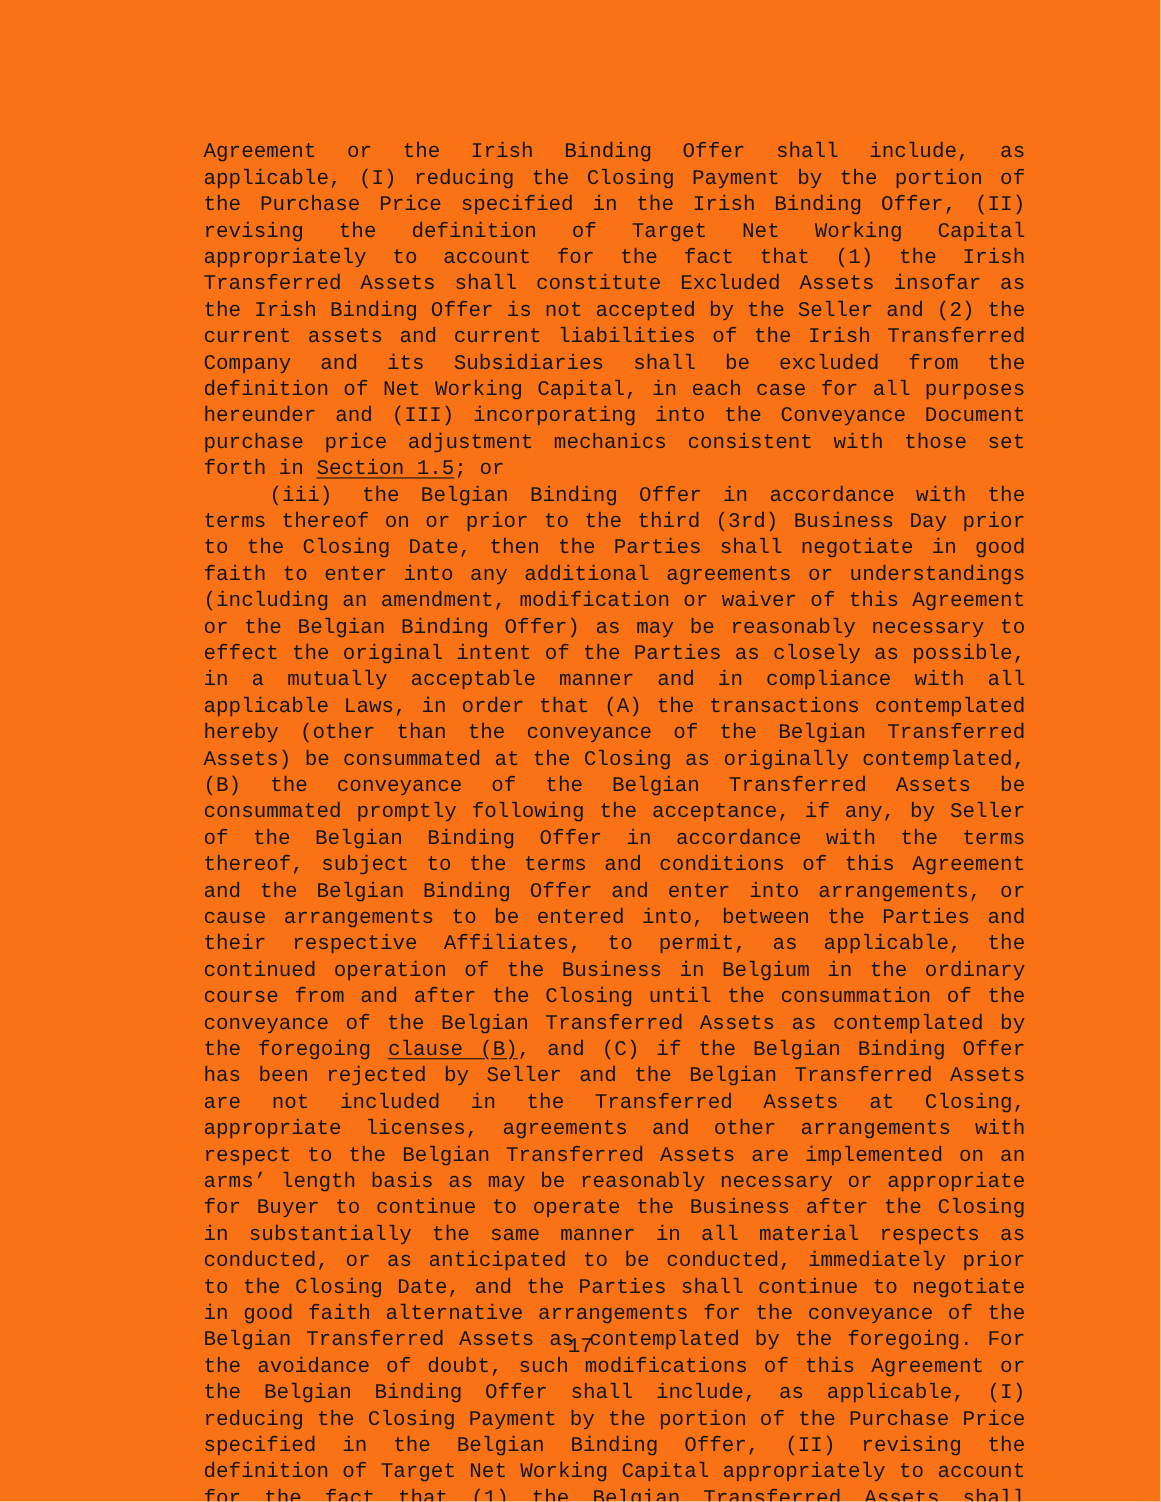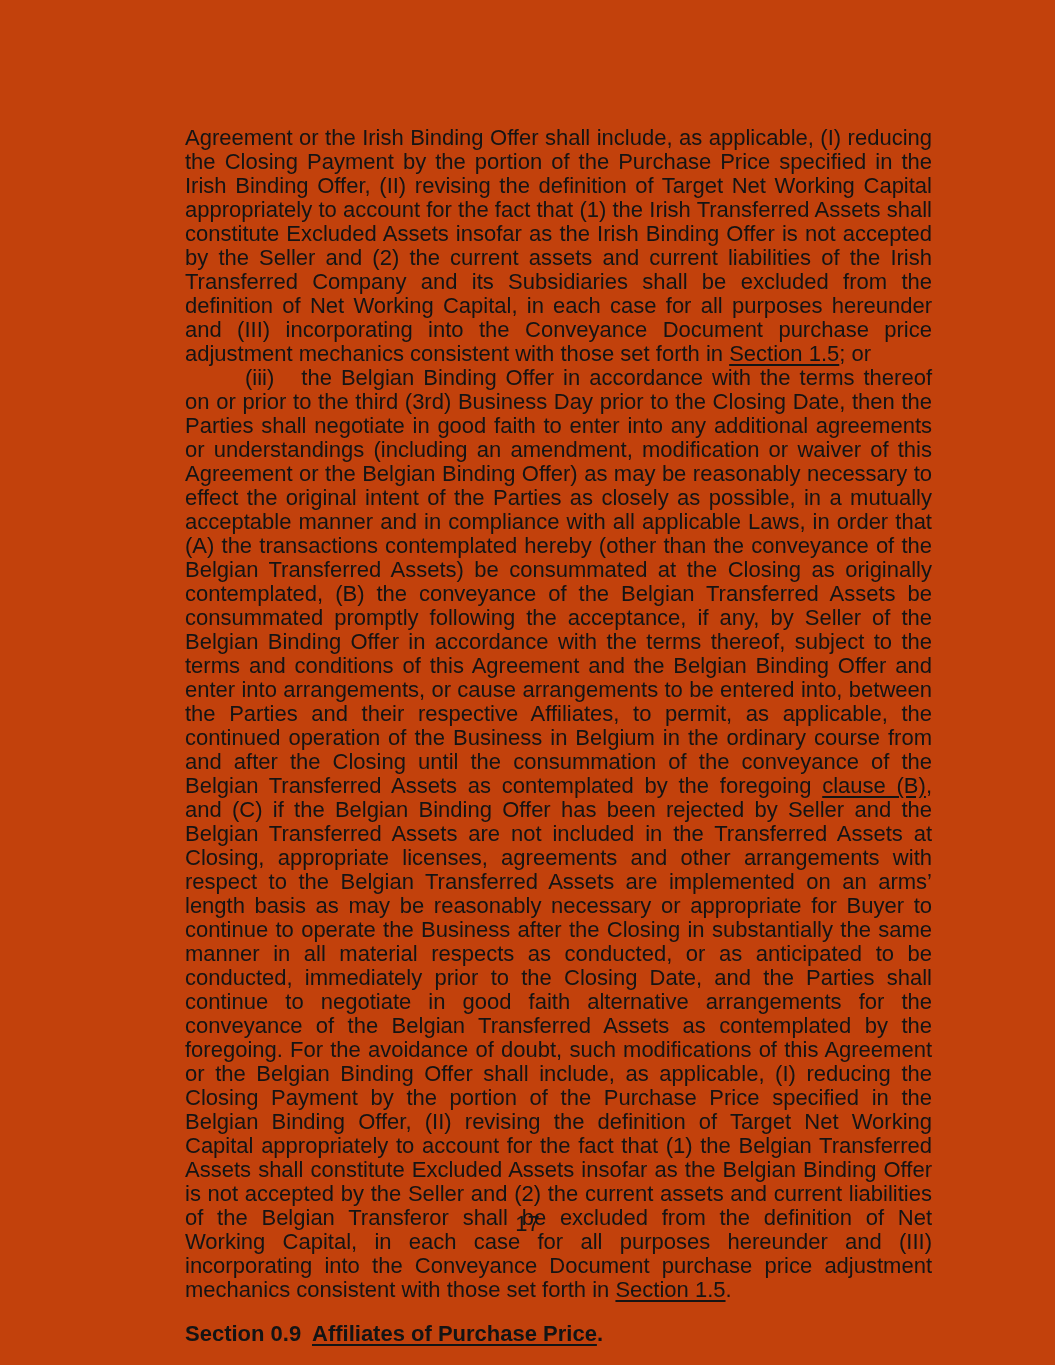--- a/index.html
+++ b/index.html
@@ -1,24 +1,24 @@
 <!DOCTYPE html>
 <html><head>
 <meta charset="utf-8">
 <style>
   * { box-sizing: border-box; }
   html, body { margin: 0; padding: 0; background: #ffffff; }
   .page {
     position: relative;
     width: 1055px;
     height: 1365px;
-    background: #c2410c;
+    background: #f97316;
     color: #141414;
-    font-family: Liberation Sans, sans-serif;
-    font-size: 22px;
+    font-family: Liberation Mono, monospace;
+    font-size: 19px;
     line-height: 24px;
     overflow: hidden;
   }
   .content {
     position: absolute;
     left: 185px;
     top: 126px;
     width: 747px;
   }
   .para {

